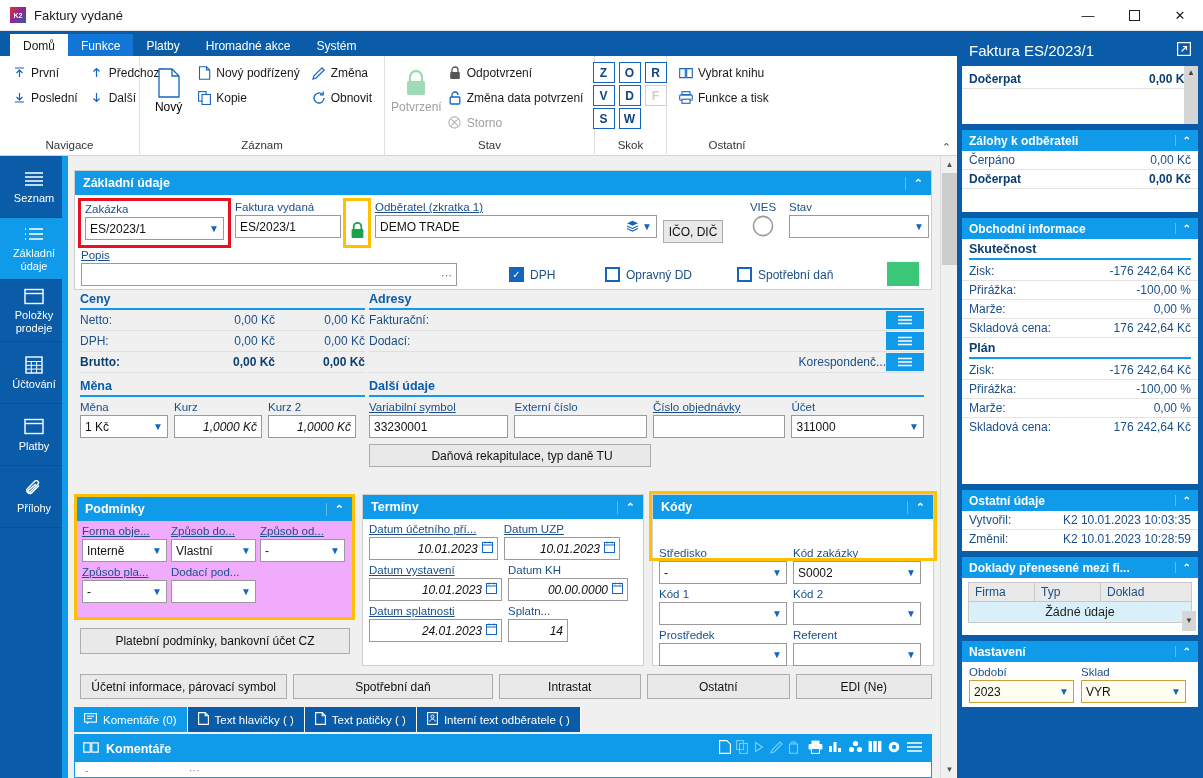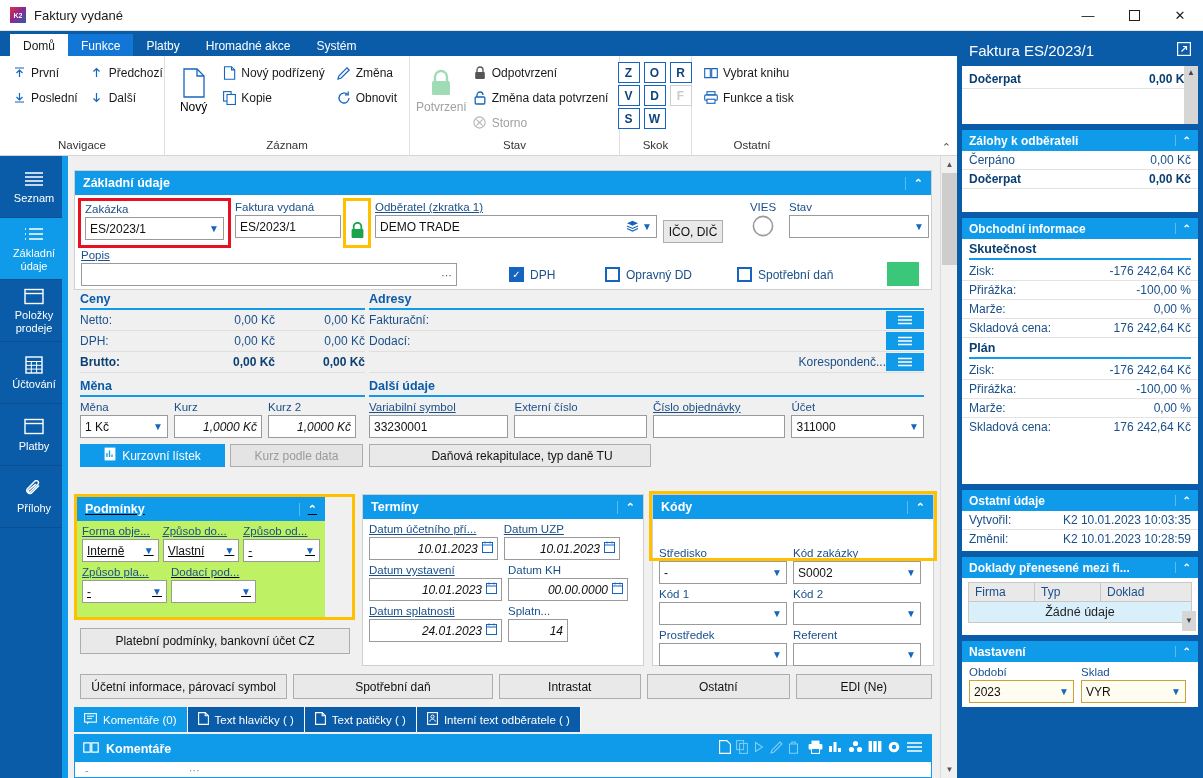--- a/index.html
+++ b/index.html
@@ -193,21 +193,21 @@
     <div class="ribbon-tabs">
       <div class="rtab active">Domů</div>
       <div class="rtab hover">Funkce</div>
       <div class="rtab">Platby</div>
       <div class="rtab">Hromadné akce</div>
       <div class="rtab">Systém</div>
     </div>
 
     <div class="ribbon-body">
 
-      <div class="rgroup" style="width:165px">
+      <div class="rgroup" style="width:140px">
         <div class="rgroup-content">
           <div class="rcol">
             <div class="ritem">
               <span class="ricon">
                 <svg width="13" height="13" viewBox="0 0 13 13">
                     <path d="M2 2h9M6.5 11V4.5M3.5 7L6.5 4l3 3" stroke="#1565c0" fill="none" stroke-width="1.2"></path>
                   </svg>
               </span>
               <span>První</span>
             </div>
@@ -609,32 +609,20 @@
               <span class="val right">1,0000 Kč</span>
             </div>
           </div>
           <div style="width:88px;">
             <label class="fl">Kurz 2</label>
             <div class="inp">
               <span class="val right">1,0000 Kč</span>
             </div>
           </div>
         </div>
-        <div style="display:flex; gap:5px; margin-top:6px;">
-          <div class="btn blue" style="width:145px; gap:6px;">
-            <span>
-              <svg width="12" height="14" viewBox="0 0 12 14">
-                  <rect x="0.6" y="0.6" width="10.8" height="12.8" fill="#fff"></rect>
-                  <path d="M3 10V6M5.5 10V3.5M8 10V7.5" stroke="#0f9aea" stroke-width="1.3"></path>
-                </svg>
-            </span>
-            <span>Kurzovní lístek</span>
-          </div>
-          <div class="btn disabled" style="width:133px;">Kurz podle data</div>
-        </div>
       </div>
 
       <div style="position:absolute; left:295px; top:87px; width:555px;">
         <div class="sec-title sec-rule">Další údaje</div>
         <div style="display:flex; gap:6px; margin-top:4px;">
           <div style="width:140px;">
             <label class="fl"><u>Variabilní symbol</u></label>
             <div class="inp">
               <span class="val">33230001</span>
             </div>
@@ -659,21 +647,21 @@
             </div>
           </div>
         </div>
         <div class="btn" style="width:282px; margin-top:6px;padding-left:24px;">Daňová rekapitulace, typ daně TU</div>
       </div>
     </div>
 
     <div style="position:absolute; left:6px; top:338px; width:858px; height:175px;">
 
       <div style="position:absolute; left:0; top:0; width:281px; height:126px; border:3px solid #ffc000;">
-        <div class="panel" style="width:248px; height:120px; border:none; background:#bef264;text-decoration:underline;">
+        <div class="panel" style="width:275px; height:120px; border:none; background:#f0abfc;">
           <div class="panel-head">
             <span>Podmínky</span>
             <span class="chev">⌃</span>
           </div>
           <div style="display:flex; gap:4px; padding:4px 5px 0 5px;">
             <div style="width:85px;">
               <label class="fl"><u>Forma obje...</u></label>
               <div class="inp">
                 <span class="val">Interně</span>
                 <span class="dd">▼</span>

